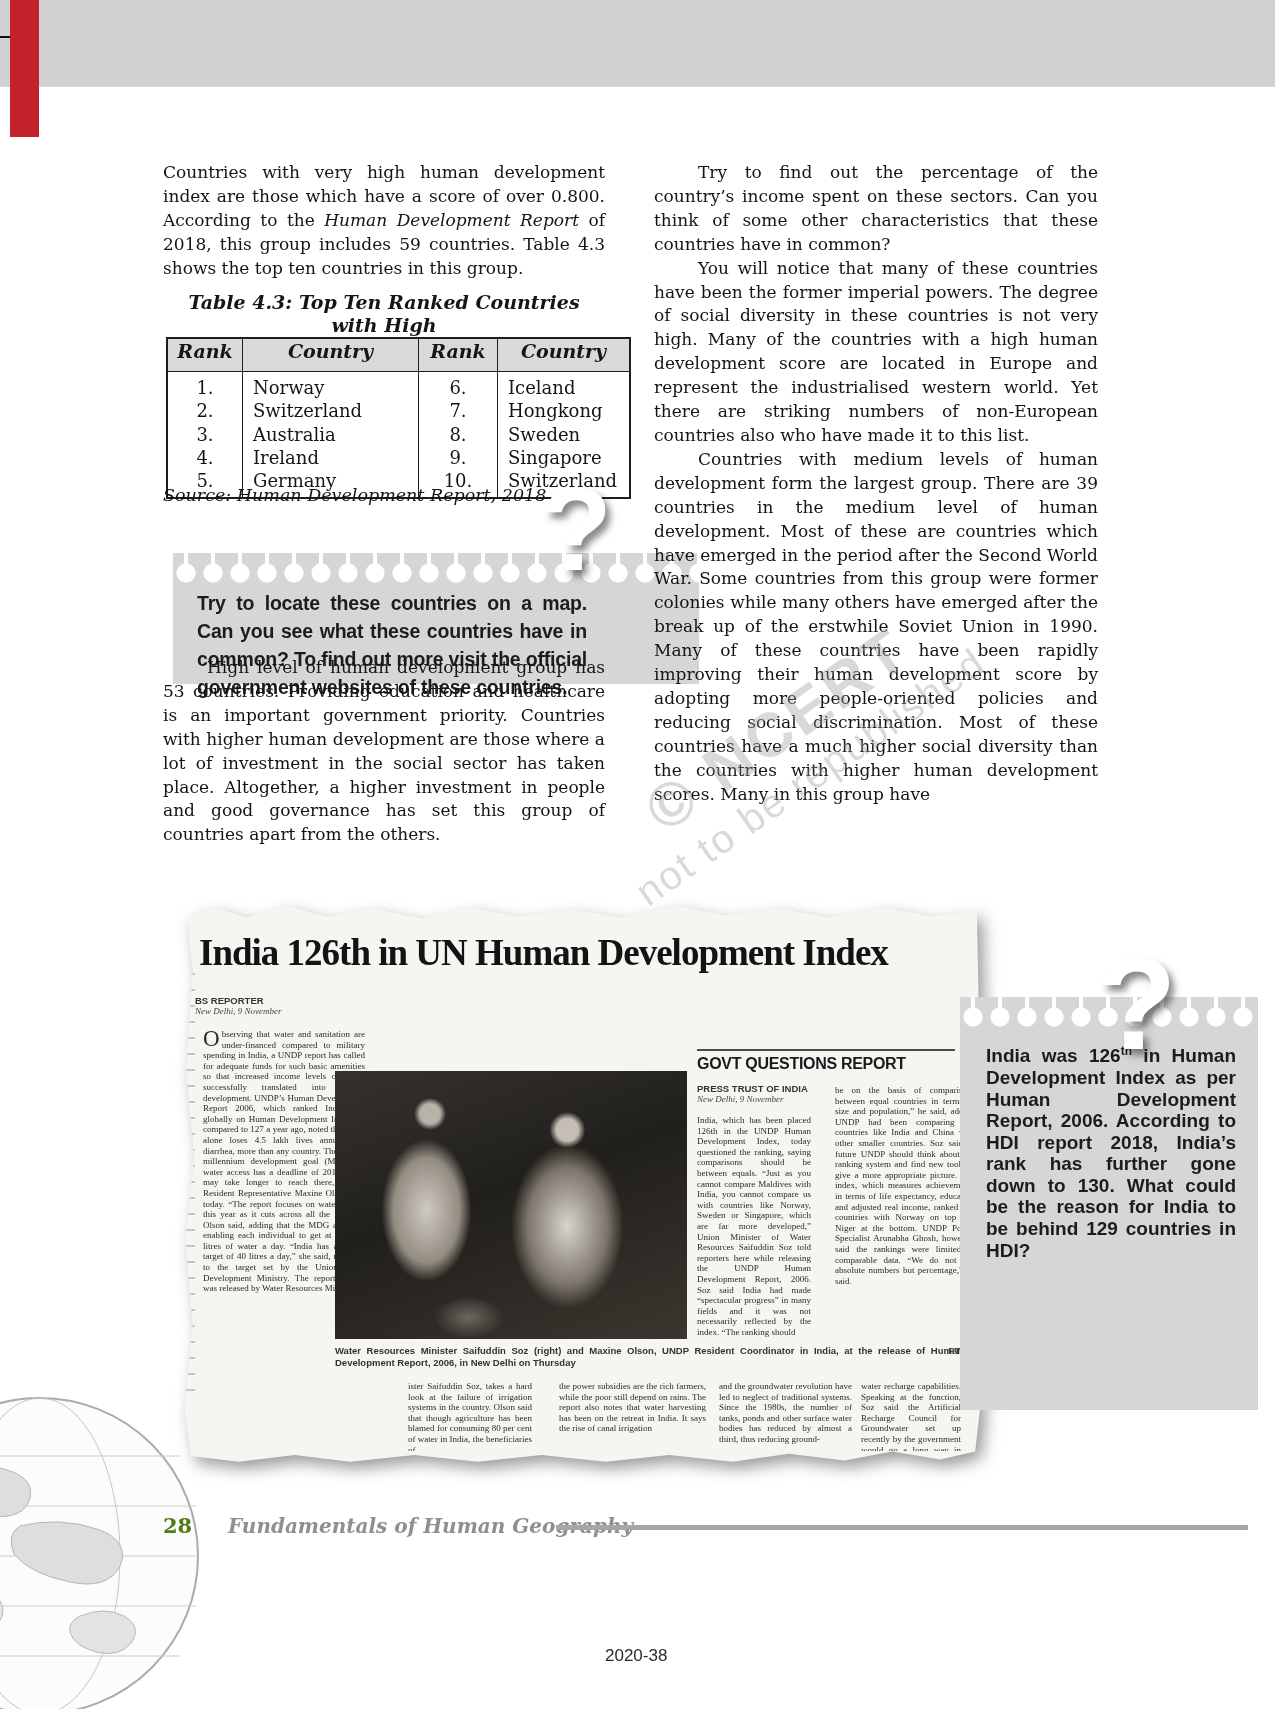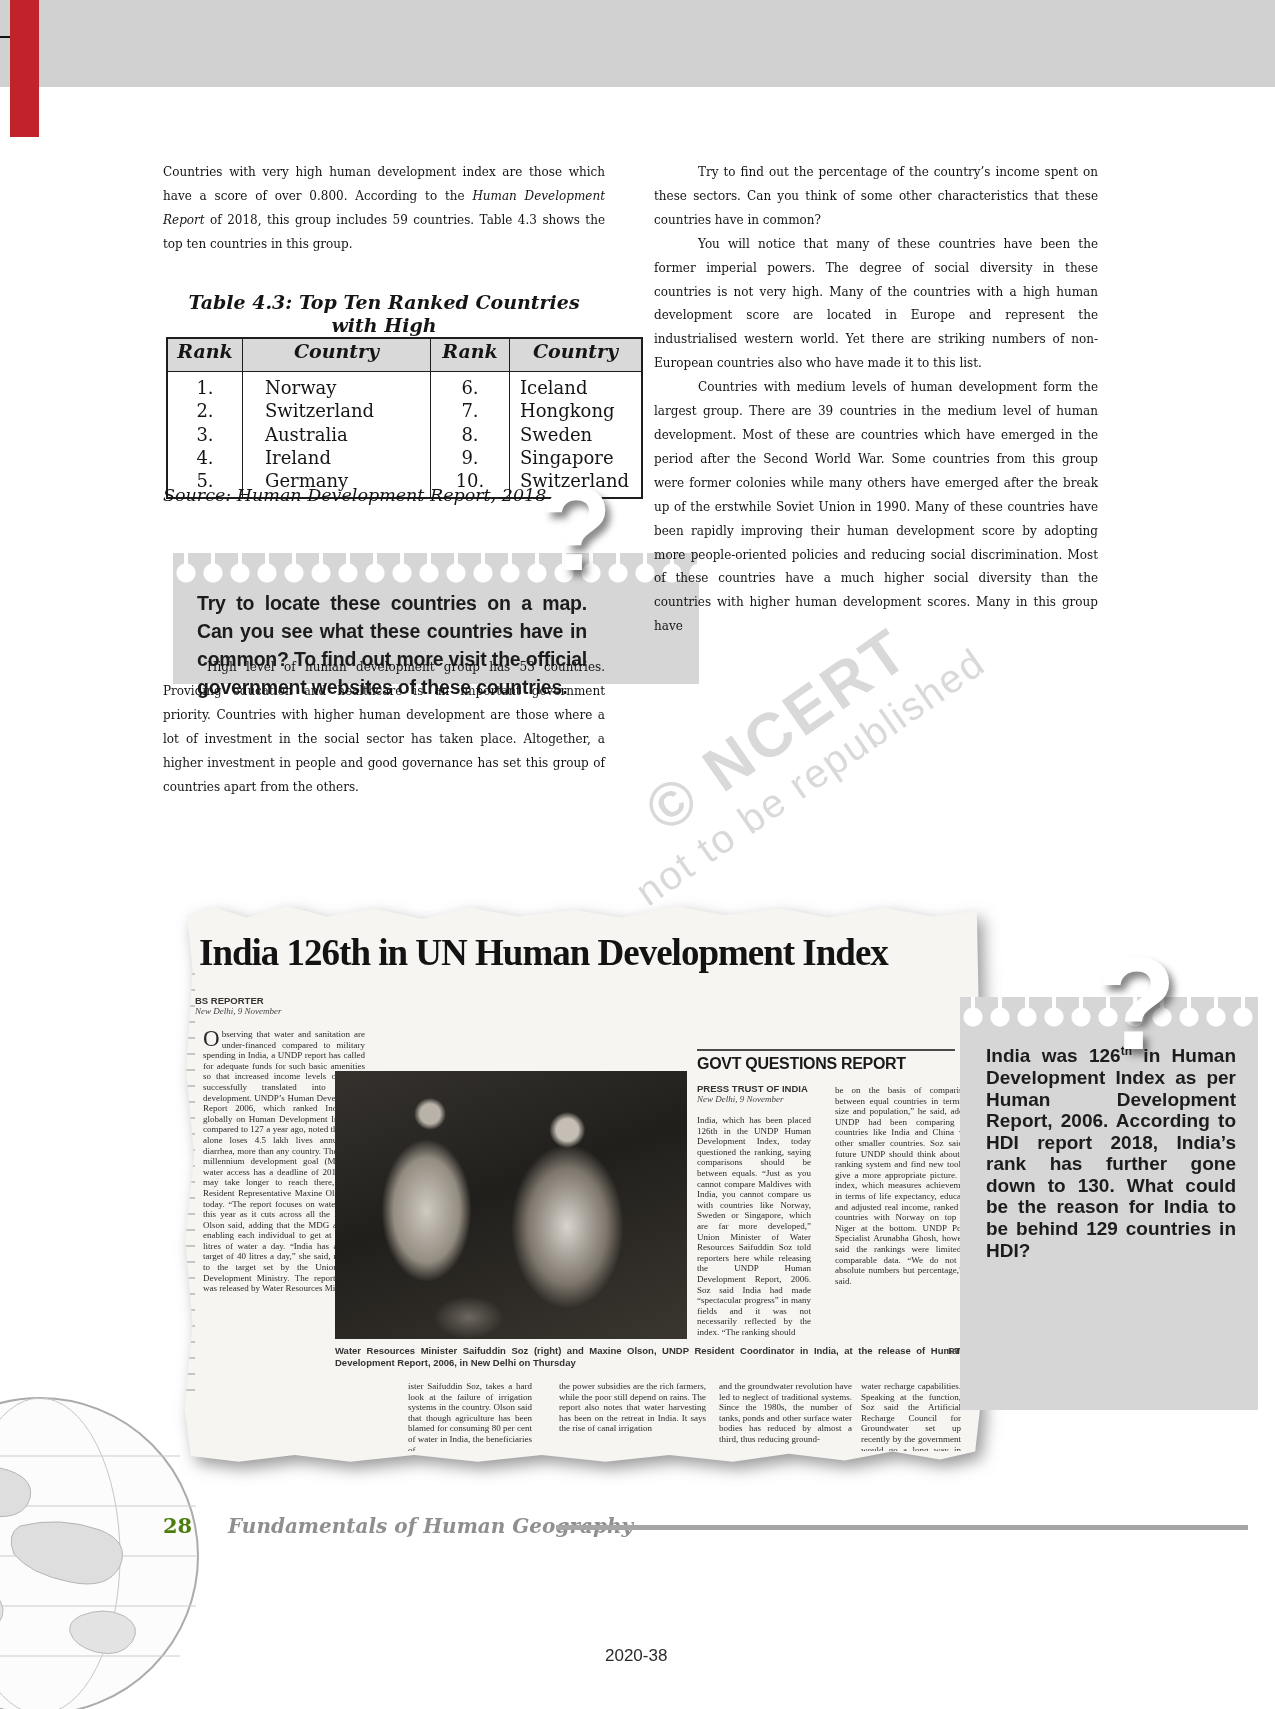--- a/index.html
+++ b/index.html
@@ -5,34 +5,34 @@
   html,body{margin:0;padding:0;background:#ffffff;}
   #page{position:relative;width:1275px;height:1709px;background:#ffffff;overflow:hidden;
         font-family:"DejaVu Serif",serif;color:#151515;}
   .abs{position:absolute;}
   
   #top-band{left:0;top:0;width:1275px;height:87px;background:#d1d1d1;}
   #crop-v{left:35px;top:0;width:2px;height:14px;background:#111;}
   #crop-h{left:0;top:36px;width:14px;height:2px;background:#111;}
   #red-bar{left:10px;top:0;width:29px;height:137px;background:#c2222a;}
   
-  .para{font-size:12px;line-height:23.9px;text-align:justify;color:#141414;}
+  .para{font-size:17px;line-height:23.9px;text-align:justify;color:#141414;}
   .indent{text-indent:44px;}
   .ital{font-style:italic;}
   
   #table-title{left:163px;top:291px;width:442px;text-align:center;font-weight:bold;font-style:italic;
                font-size:19px;line-height:23px;}
   #hdi-table{left:166px;top:337px;border-collapse:collapse;}
   #hdi-table td,#hdi-table th{border-left:1.6px solid #1d1d1d;font-size:18px;vertical-align:top;}
   #hdi-table th{background:#d9d9d9;font-style:italic;font-weight:bold;font-size:19px;height:30px;
                 border-bottom:1.8px solid #1d1d1d;text-align:center;}
   #hdi-table td:first-child,#hdi-table th:first-child{border-left:none;}
   #hdi-table{border:2px solid #1d1d1d;}
   td.rank{width:72px;text-align:center;}
-  td.ctry1{width:164px;padding-left:22px;}
+  td.ctry1{width:164px;padding-left:10px;}
   td.rank2{width:76px;text-align:center;}
   td.ctry2{width:120px;padding-left:10px;}
   #hdi-table td{padding-top:1px;padding-bottom:1px;line-height:21.3px;}
   #hdi-table tr.first td{padding-top:5px;}
   #hdi-table tr.last td{padding-bottom:6px;}
   #source-line{left:163px;top:485px;width:442px;font-style:italic;font-size:17.5px;}
   
   .graybox{background:#d6d6d6;}
   .scallops{position:absolute;top:0;left:0;right:0;height:30px;
     background-image:

